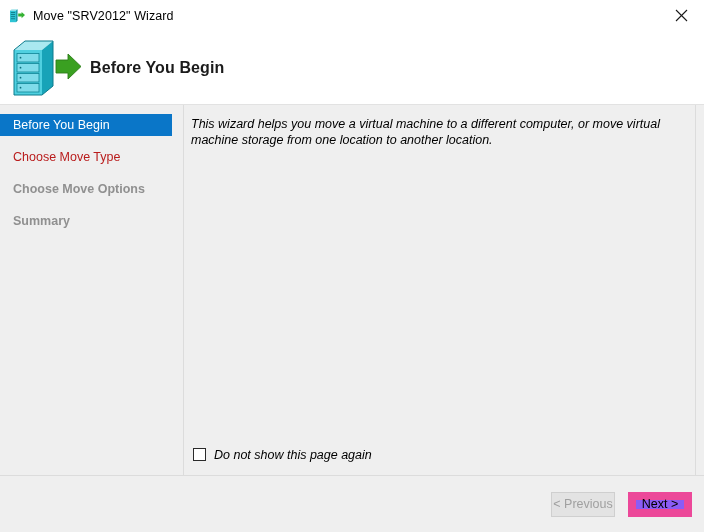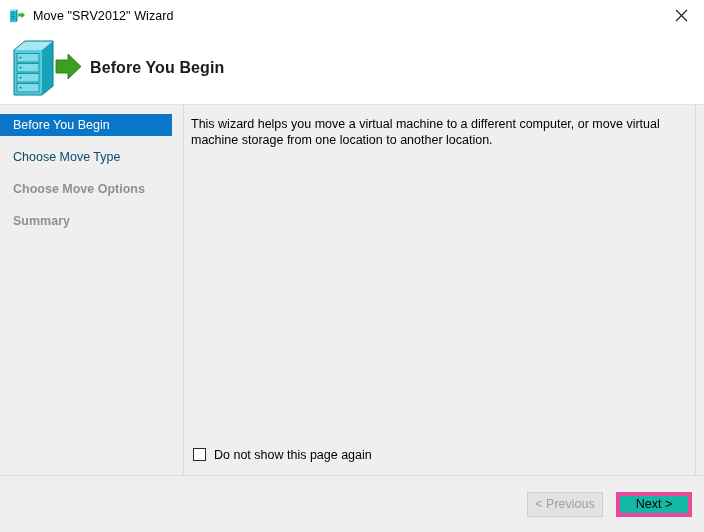--- a/index.html
+++ b/index.html
@@ -103,21 +103,21 @@
     background: #efefef;
     border-right: 1px solid #dcdcdc;
     padding-top: 9px;
     box-sizing: border-box;
   }
   .sidebar-item {
     height: 22px;
     line-height: 22px;
     padding-left: 13px;
     font-size: 12.5px;
-    color: #0c4a6e;
+    color: #b91c1c;
     white-space: nowrap;
     box-sizing: border-box;
     margin-bottom: 10px;
     cursor: default;
   }
   .sidebar-item.selected {
     background: #0a76c8;
     color: #ffffff;
     margin-right: 11px;
   }
@@ -129,20 +129,21 @@
   #content-panel {
     flex: 1 1 auto;
     position: relative;
     background: #efefef;
     border-right: 1px solid #dcdcdc;
     margin-right: 8px;
     padding: 11px 14px 0 7px;
     box-sizing: border-box;
     display: flex;
     flex-direction: column;
+    font-style: italic;
   }
   #content-text {
     font-size: 12.5px;
     color: #000000;
     line-height: 16px;
     max-width: 492px;
   }
   #content-spacer { flex: 1 1 auto; }
 
   #dont-show-row {
@@ -173,43 +174,43 @@
     flex: 0 0 57px;
     background: #efefef;
     border-top: 1px solid #dcdcdc;
     display: flex;
     align-items: center;
     justify-content: flex-end;
     padding-right: 12px;
     box-sizing: border-box;
   }
   .wizard-button {
-    width: 76px;
+    width: 64px;
     height: 25px;
     margin-left: 13px;
     font-family: "Liberation Sans", sans-serif;
     font-size: 12.5px;
     color: #000000;
     background: #e1e1e1;
     border: 1px solid #adadad;
     display: flex;
     align-items: center;
     justify-content: center;
     box-sizing: border-box;
     cursor: default;
     white-space: nowrap;
   }
   .wizard-button.disabled {
     color: #a0a0a0;
     background: #e3e3e3;
     border-color: #cfcfcf;
   }
   .wizard-button.focused {
-    border: 4px solid #ec4899;
-    background: #14b8a6;
+    border: 8px solid #ec4899;
+    background: #8b5cf6;
   }
 </style>
 </head>
 <body>
 
 <div id="wizard-window">
 
   <div id="title-bar">
     <div id="title-bar-icon">
       <svg width="18" height="18" viewBox="0 0 18 18">

